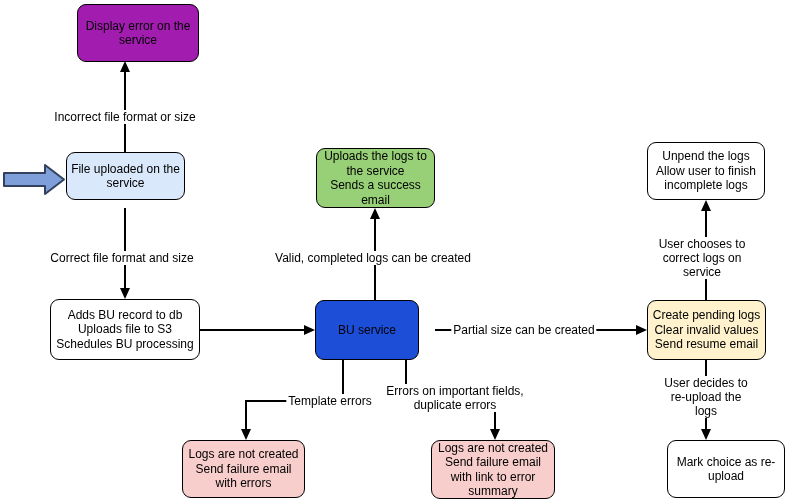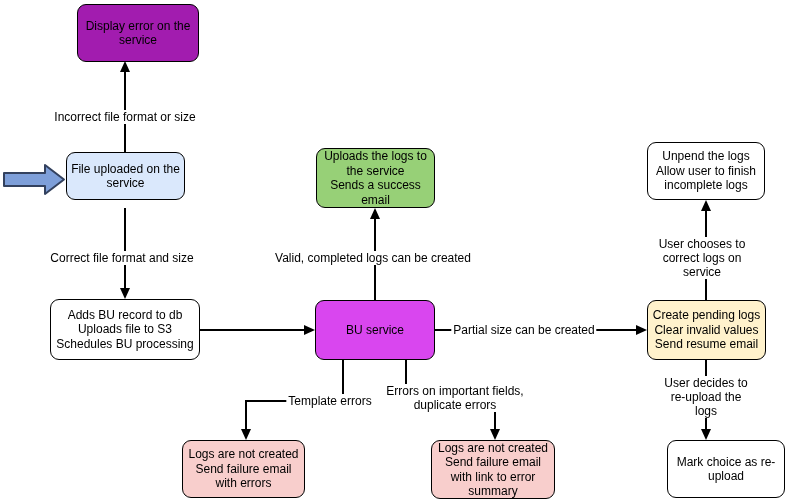--- a/index.html
+++ b/index.html
@@ -45,21 +45,21 @@
     <span>File uploaded on the
 service</span>
   </div>
 
   <div class="node" style="left: 50px; top: 299px; width: 150px; height: 61px; background-color: rgb(255, 255, 255);">
     <span>Adds BU record to db
 Uploads file to S3
 Schedules BU processing</span>
   </div>
 
-  <div class="node" style="left: 315px; top: 300px; width: 120px; height: 60px; background-color: #d946ef;">
+  <div class="node" style="left: 315px; top: 300px; width: 104px; height: 60px; background-color: #1d4ed8;">
     <span>BU service</span>
   </div>
 
   <div class="node" style="left: 316px; top: 148px; width: 119px; height: 60px; background-color: rgb(151, 208, 119);">
     <span>Uploads the logs to
 the service
 Sends a success
 email</span>
   </div>
 

